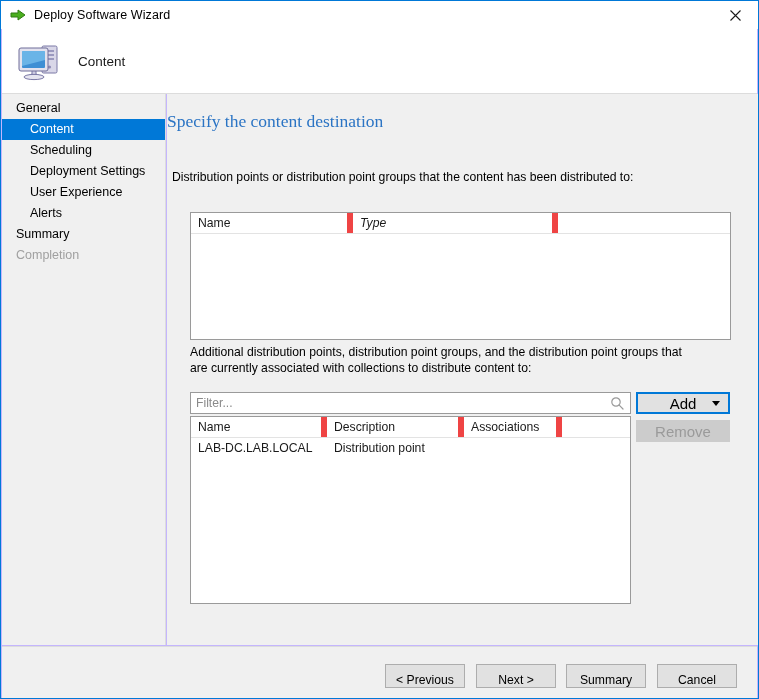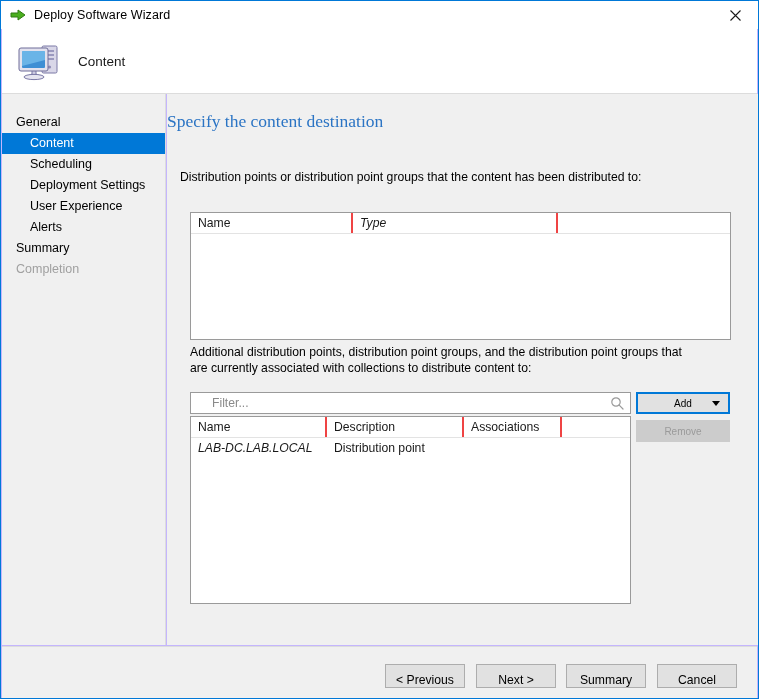--- a/index.html
+++ b/index.html
@@ -88,21 +88,21 @@
 
   
   #sidebar {
     position: absolute;
     left: 1px; top: 93px;
     width: 164px;
     height: 551px;
     background: #f0f0f0;
     border-right: 1px solid #dcdcdc;
     box-sizing: border-box;
-    padding-top: 18px;
+    padding-top: 4px;
   }
   .nav-item {
     height: 21px;
     line-height: 21px;
     font-size: 12.5px;
     color: #000000;
     padding-left: 14px;
     white-space: nowrap;
     cursor: default;
     box-sizing: border-box;
@@ -131,21 +131,21 @@
     font-family: Liberation Serif, serif;
   }
 
   .field-label {
     position: absolute;
     font-size: 12.2px;
     color: #000000;
     line-height: 16px;
   }
   #label-top {
-    left: 13px; top: 75px;
+    left: 5px; top: 75px;
     width: 560px;
   }
   #label-bottom {
     left: 23px; top: 250px;
     width: 500px;
   }
 
   
   .listview {
     position: absolute;
@@ -170,21 +170,21 @@
     border-bottom: 1px solid #e3e3e3;
     background: #ffffff;
     box-sizing: border-box;
   }
   .lv-col {
     font-size: 12.2px;
     color: #1a1a1a;
     line-height: 20px;
     padding-left: 7px;
     box-sizing: border-box;
-    border-right: 2px solid #ef4444;
+    border-right: 6px solid #ef4444;
     white-space: nowrap;
     overflow: hidden;
     cursor: default;
   }
   .lv-col.last { border-right: none; }
   .lv-empty {
     font-size: 12.2px;
     color: #1a1a1a;
     padding-top: 6px;
     padding-left: 175px;
@@ -220,42 +220,41 @@
   #filter-input {
     border: none;
     outline: none;
     flex: 1;
     height: 18px;
     font-family: "Liberation Sans", sans-serif;
     font-size: 12.2px;
     color: #1a1a1a;
     padding-left: 5px;
     background: transparent;
-    margin-left: 16px;
   }
   #filter-input::placeholder { color: #8a8a8a; opacity: 1; }
   #search-icon {
     width: 20px;
     height: 20px;
     margin-right: 3px;
     flex: none;
     display: flex;
     align-items: center;
     justify-content: center;
     cursor: default;
   }
 
   
   .sidebtn {
     position: absolute;
     width: 94px;
     height: 22px;
     box-sizing: border-box;
     font-family: "Liberation Sans", sans-serif;
-    font-size: 10px;
+    font-size: 15px;
     background: #e1e1e1;
     border: 1px solid #adadad;
     color: #000000;
     padding: 0;
     cursor: default;
   }
   #btn-add {
     left: 469px; top: 298px;
     border: 2px solid #0078d7;
     background: #e1e1e1;
@@ -395,21 +394,21 @@
 
     <div class="listview" id="list-bottom">
       <div class="lv-header" id="list-bottom-header">
           <div class="lv-col" style="width: 136px;">Name</div>
           <div class="lv-col" style="width: 137px;">Description</div>
           <div class="lv-col" style="width: 98px;">Associations</div>
           <div class="lv-col last" style="width: 68px;"></div>
         </div>
       <div id="list-bottom-body">
           <div class="lv-row">
-            <div class="lv-cell" style="width: 136px; font-style: italic;">LAB-DC.LAB.LOCAL</div>
+            <div class="lv-cell" style="width: 136px;">LAB-DC.LAB.LOCAL</div>
             <div class="lv-cell" style="width: 137px;">Distribution point</div>
             <div class="lv-cell" style="width: 98px;"></div>
             <div class="lv-cell" style="width: 68px;"></div>
           </div>
         </div>
     </div>
 
   </div>
 
   <div id="footer">

